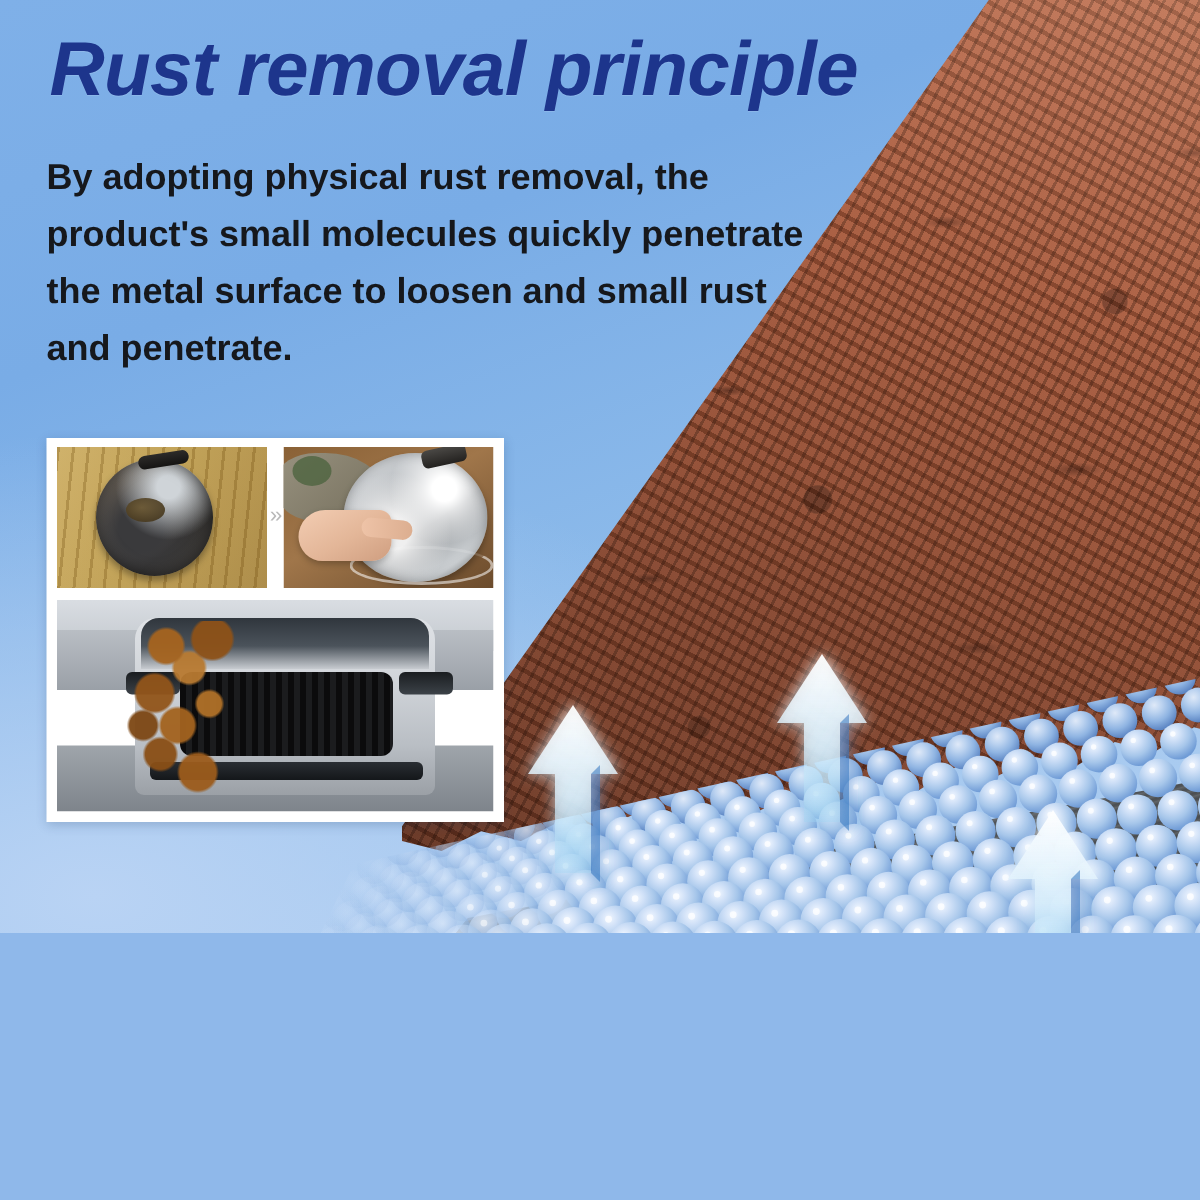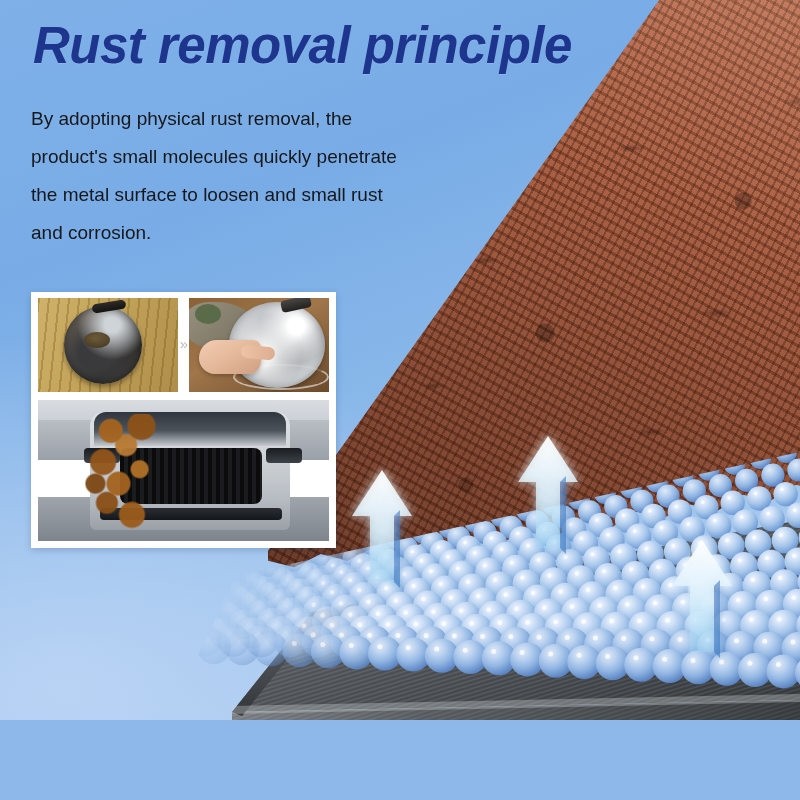--- a/index.html
+++ b/index.html
@@ -2,41 +2,41 @@
 <html><head>
 <meta charset="utf-8">
 <style>
   html,body{margin:0;padding:0;}
   body{
     width:800px;height:800px;overflow:hidden;
     font-family:"Liberation Sans", sans-serif;
     background:#8fb8ea;
   }
   #stage{
-    position:relative;width:800px;height:720px;overflow:hidden;
+    position:relative;width:800px;height:622px;overflow:hidden;
     background:
       radial-gradient(120% 90% at 8% 96%, #b9d3f4 0%, rgba(185,211,244,0) 55%),
       linear-gradient(160deg,#7fb0e8 0%, #79ace6 28%, #8cbaea 58%, #a6c9ef 80%, #aeceF2 100%);
   }
 
   
   .title{
     position:absolute;left:33px;top:17px;
     font-size:51px;line-height:58px;
     font-weight:bold;font-style:italic;
     letter-spacing:-0.5px;
     color:#1d358c;
     white-space:nowrap;
     text-shadow:0 1px 0 rgba(255,255,255,.12);
   }
   .body-copy{
     position:absolute;left:31px;top:100px;width:560px;
-    font-size:19px;line-height:38px;
+    font-size:24px;line-height:38px;
     color:#16181c;
-    font-weight:400;
+    font-weight:700;
   }
   .body-copy .ln{display:block;white-space:nowrap;}
 
   
   .scene{position:absolute;inset:0;}
 
   
   .rust-slab{
     position:absolute;left:268px;top:-30px;width:660px;height:660px;
     clip-path:polygon(62.5% 0%, 100% 0%, 100% 74%, 99% 76.5%, 96% 75.5%,
@@ -712,21 +712,21 @@
       </g>
     </svg>
   </div>
 
   <div class="title">Rust removal principle</div>
 
   <div class="body-copy">
     <span class="ln">By adopting physical rust removal, the</span>
     <span class="ln">product's small molecules quickly penetrate</span>
     <span class="ln">the metal surface to loosen and small rust</span>
-    <span class="ln">and corrosion.</span>
+    <span class="ln">and penetrate.</span>
   </div>
 
   <div class="collage">
 
     <div class="collage-top">
       <div class="ph ph-left">
         <div class="pot1-bg"></div>
         <div class="pot1-grain"></div>
         <div class="pot1-body"></div>
         <div class="pot1-stain"></div>

